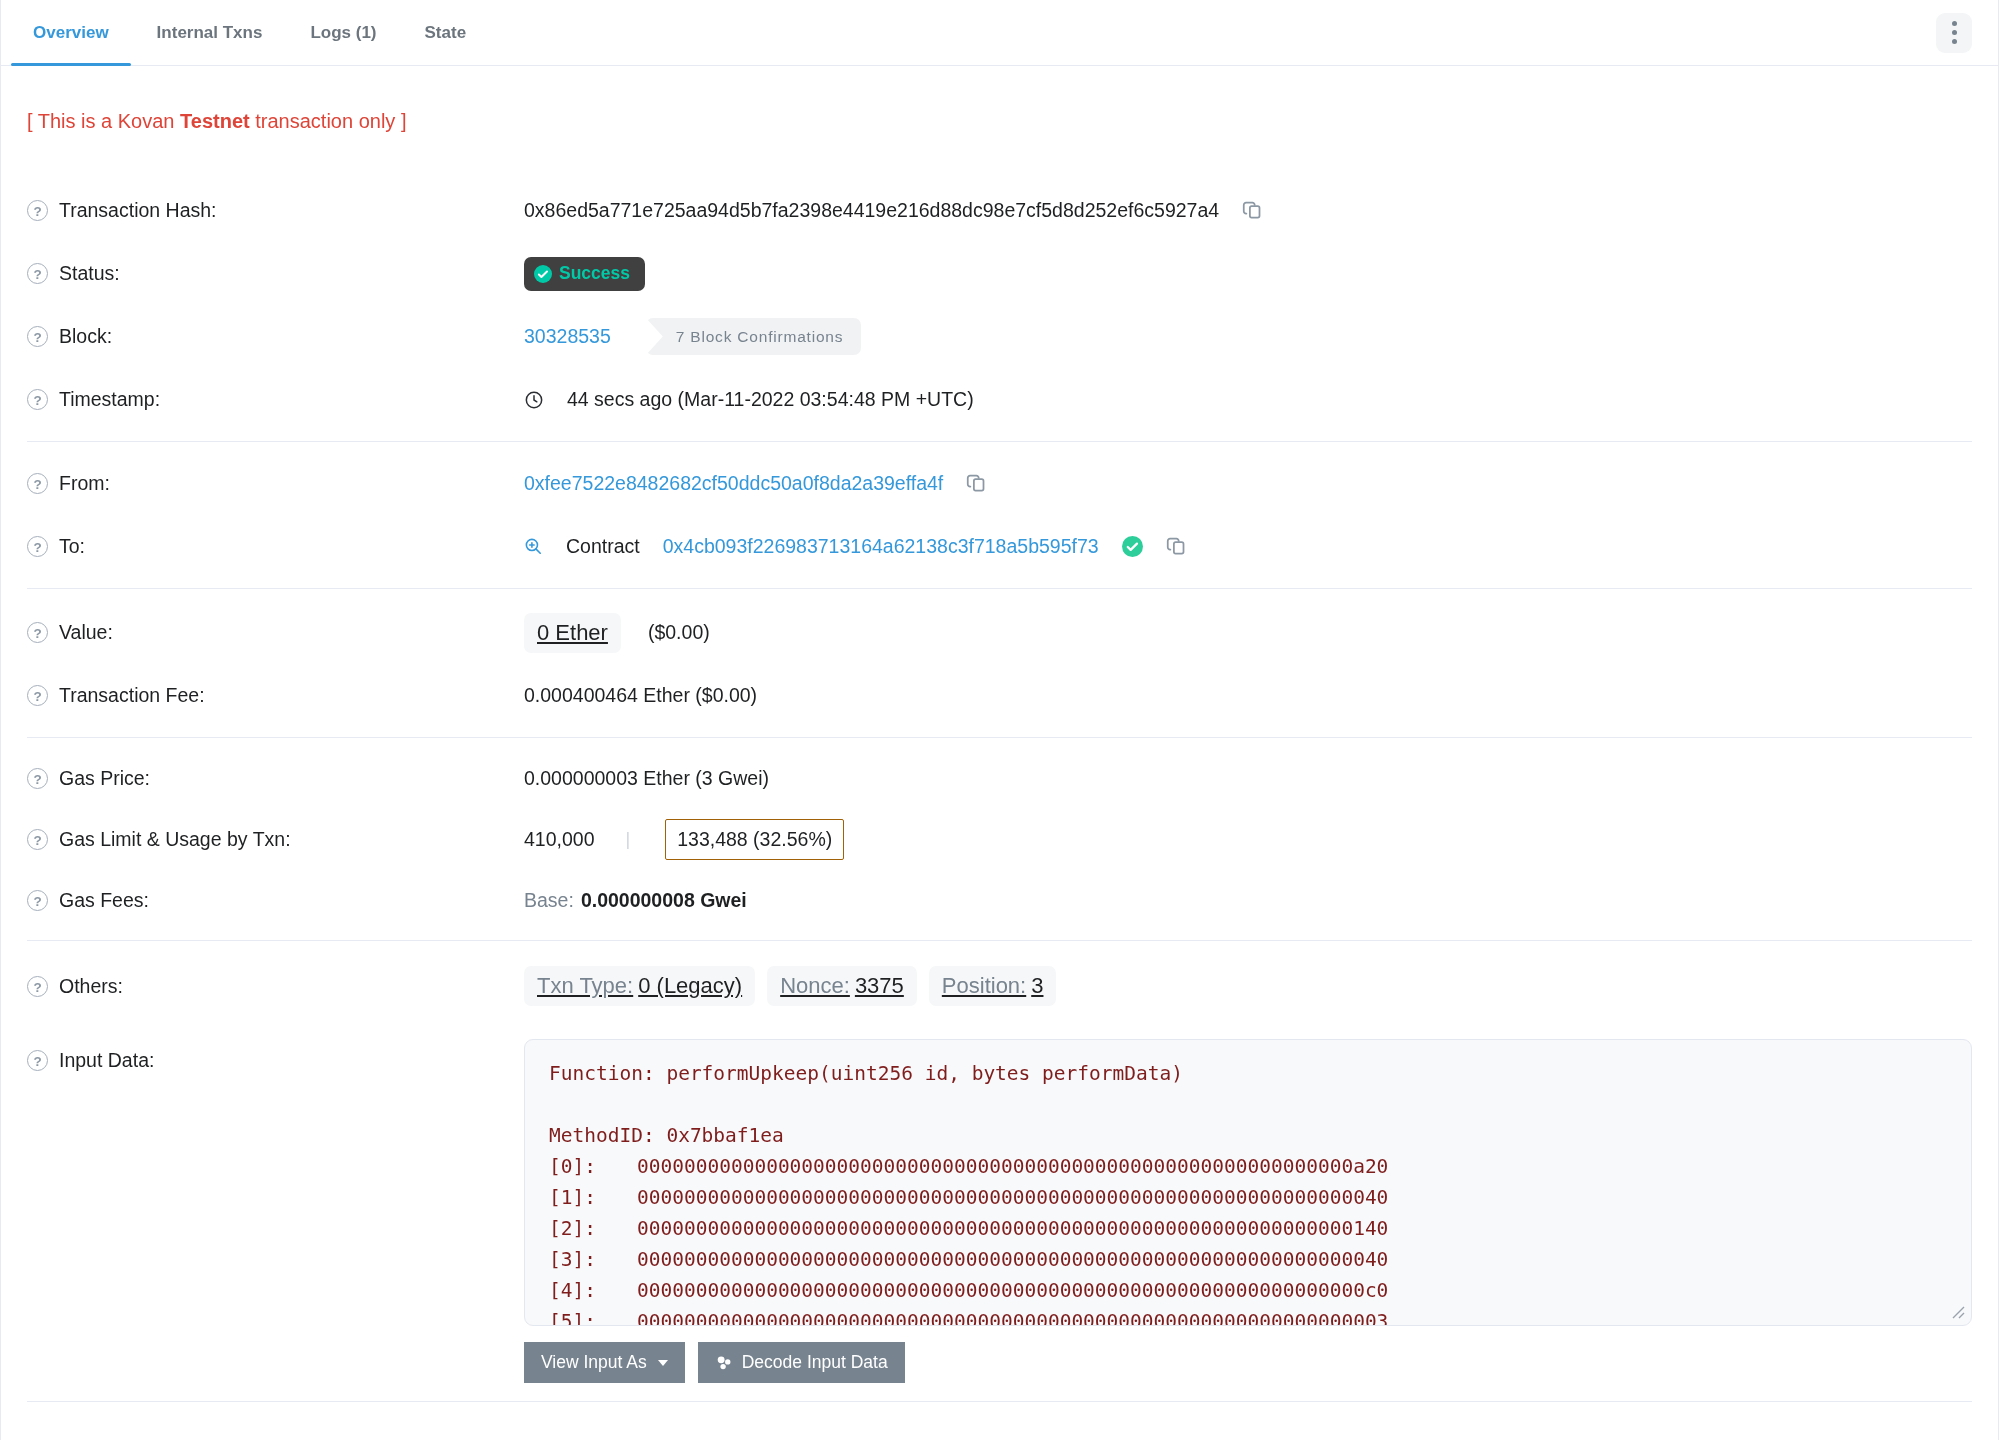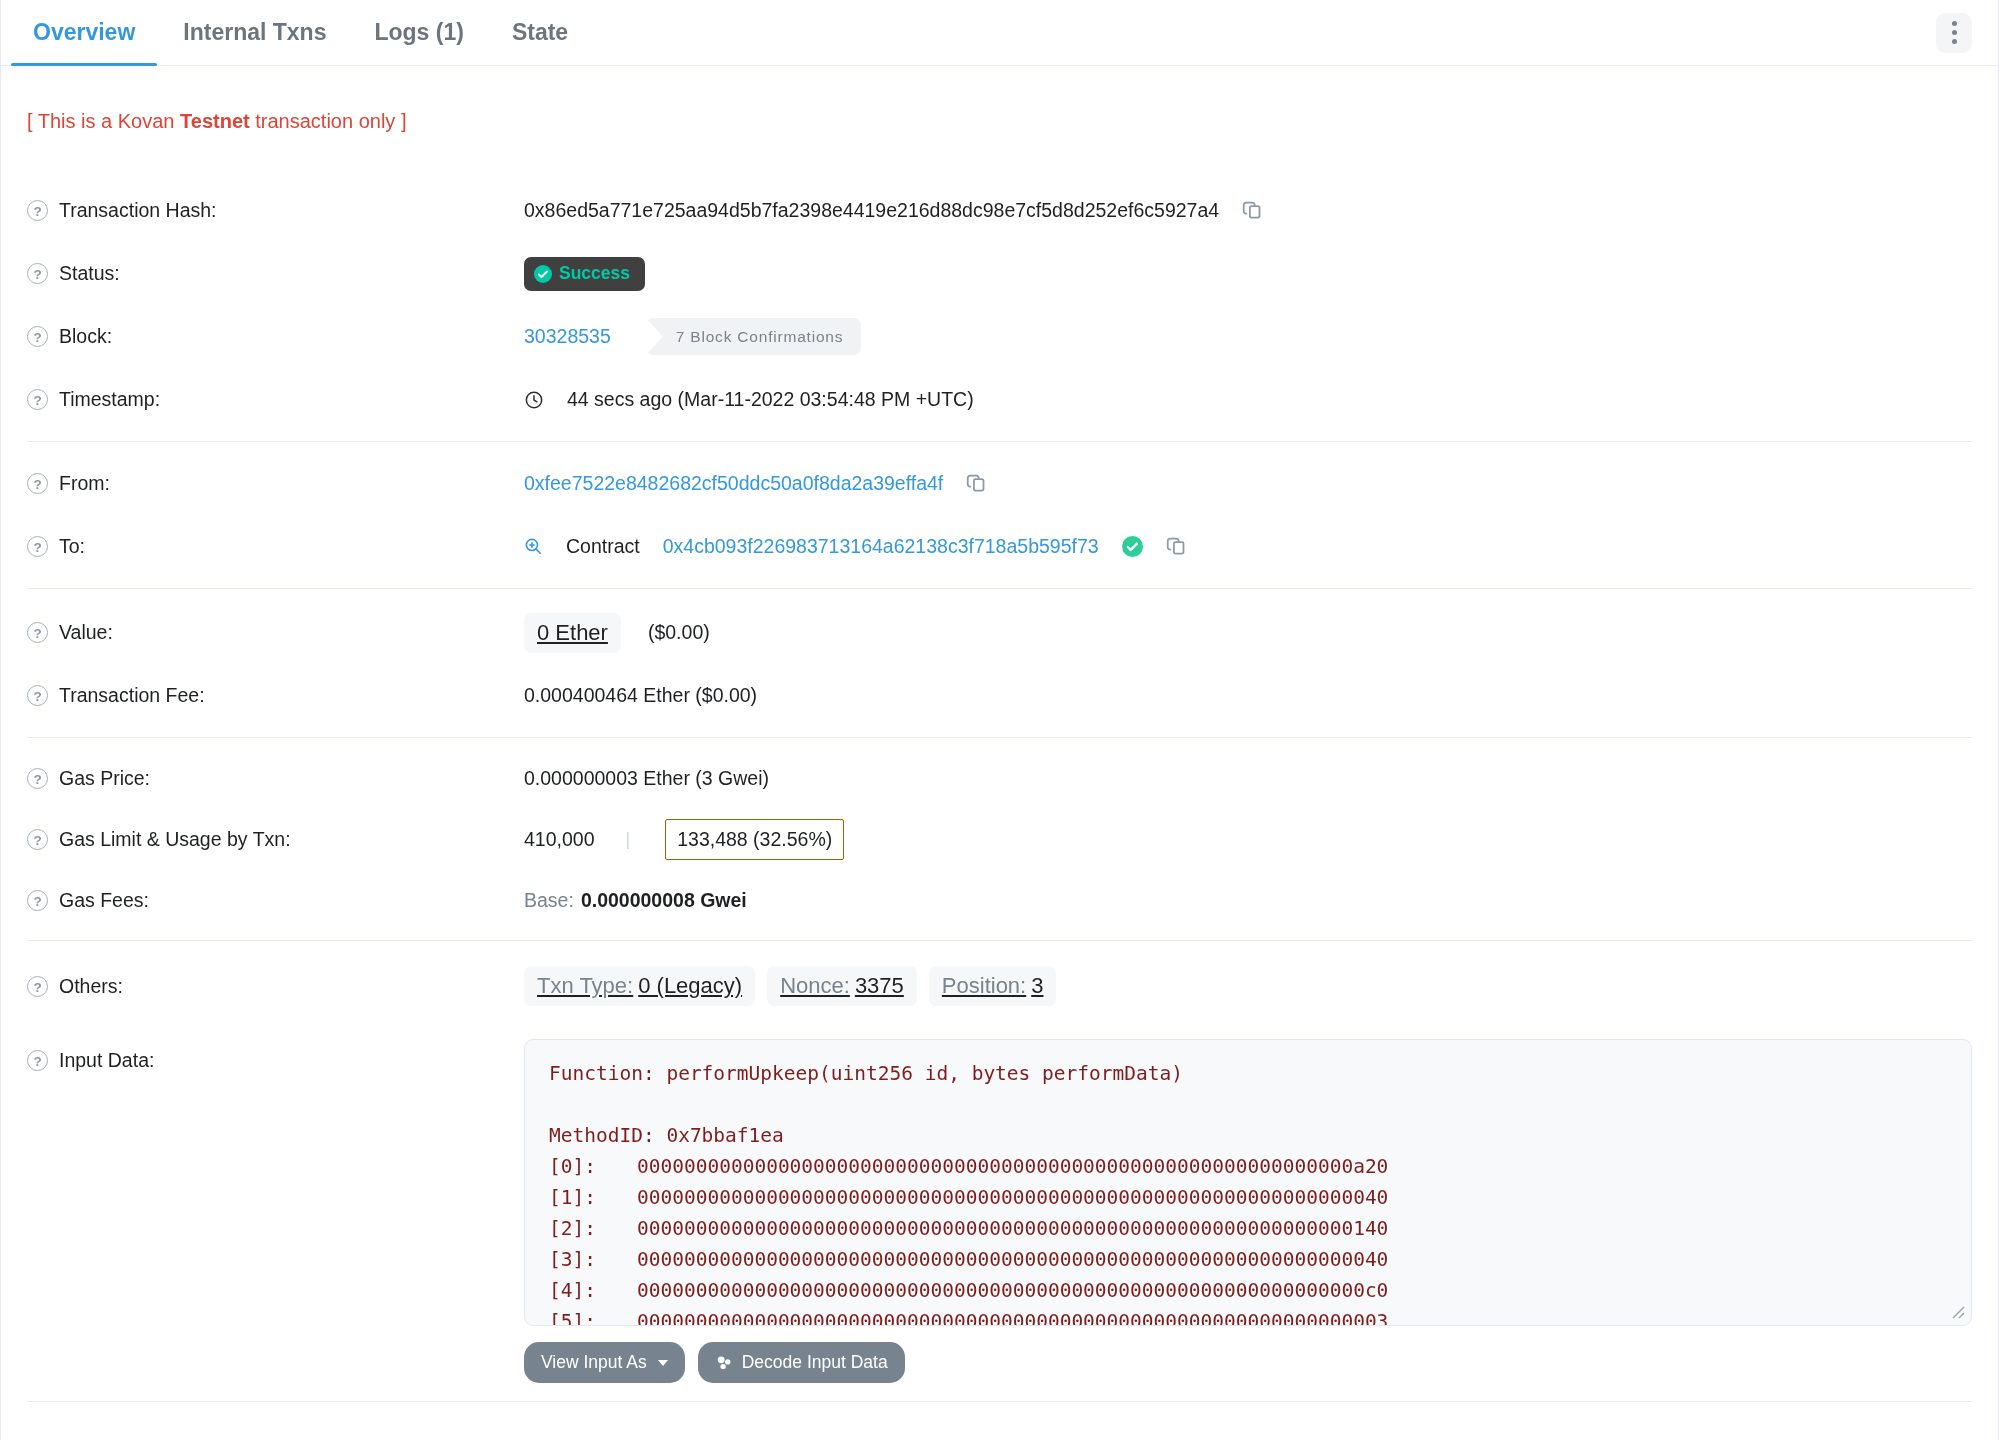--- a/index.html
+++ b/index.html
@@ -18,21 +18,21 @@
   }
   
   .tabbar{
     display:flex;align-items:stretch;height:66px;
     border-bottom:1px solid #e7eaf3;
     padding:0 10px;box-sizing:border-box;
   }
   .tab{
     display:flex;align-items:center;
     padding:0 22px;margin-right:4px;
-    font-size:23px;font-weight:700;color:#6c757d;
+    font-size:17px;font-weight:700;color:#6c757d;
     cursor:pointer;position:relative;white-space:nowrap;
   }
   .tab.active{color:#3498db;}
   .tab.active::after{
     content:"";position:absolute;left:0;right:0;bottom:-1px;height:3px;
     background:#3498db;border-radius:3px;
   }
   .kebab{
     margin-left:auto;align-self:center;margin-right:16px;
     width:36px;height:40px;border-radius:9px;background:#f4f5f6;
@@ -96,21 +96,21 @@
     white-space:nowrap;
   }
   .codeline{display:flex;}
   .widx{flex:0 0 88px;}
   .blankline{height:31px;}
   .resize-handle{position:absolute;right:6px;bottom:6px;line-height:0;cursor:nwse-resize;}
   
   .btnrow{display:flex;gap:13px;margin:16px 0 0 497px;}
   .btn{
     display:inline-flex;align-items:center;gap:9px;
-    background:#77838f;color:#fff;border:0;border-radius:15px;
+    background:#77838f;color:#fff;border:0;border-radius:0;
     padding:10px 17px;font-size:17.5px;font-family:inherit;cursor:pointer;line-height:1.2;
   }
   .chev{
     width:0;height:0;border-left:5px solid transparent;border-right:5px solid transparent;
     border-top:6px solid #ffffff;display:inline-block;margin-left:2px;
   }
   .bottom-divider{border:0;border-top:1px solid #e7eaf3;margin:18px 0 0 0;}
 </style>
 </head>
 <body>

